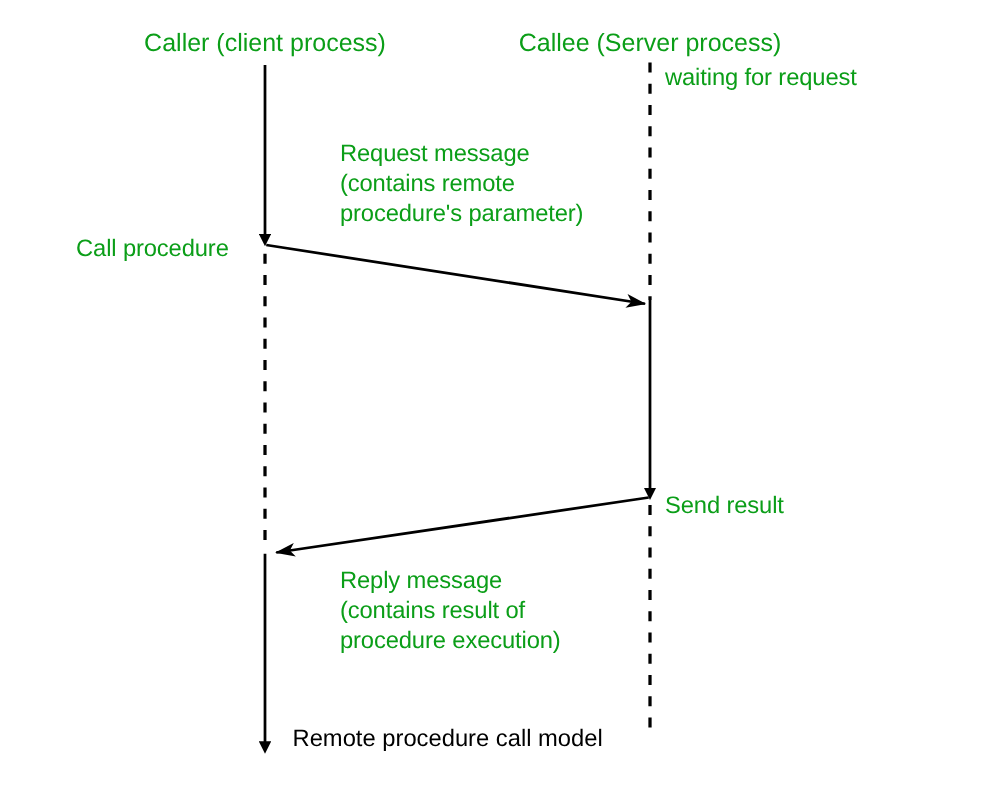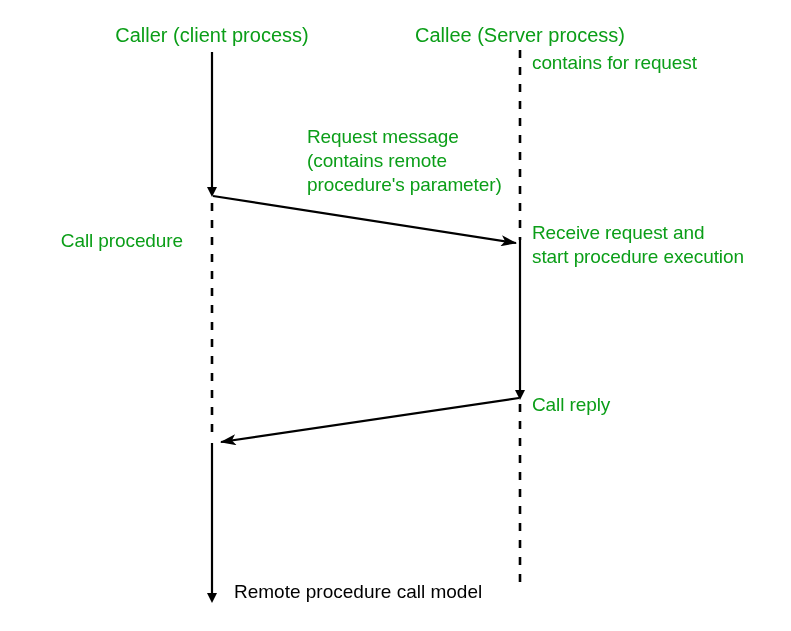--- a/index.html
+++ b/index.html
@@ -87,33 +87,34 @@
 
     <line x1="213" y1="196" x2="516" y2="243" stroke="#000000" stroke-width="2.2" marker-end="url(#arrow-msg)"></line>
 
     <line x1="519" y1="398" x2="221" y2="442" stroke="#000000" stroke-width="2.2" marker-end="url(#arrow-msg)"></line>
   </svg>
 
   <div class="hdr" style="left:396px; top:23px; width:248px;">Callee (Server process)</div>
 
   <div class="hdr" style="left:88px; top:23px; width:248px;">Caller (client process)</div>
 
-  <div class="lbl right-align" style="left:0px; top:188px; width:183px;margin-top:41px;">Call procedure</div>
+  <div class="lbl right-align" style="left:0px; top:188px; width:183px;">Call procedure</div>
 
 
 
-  <div class="lbl" style="left:532px; top:51px;">contains for request</div>
-
-  <div class="lbl multiline" style="left:532px; top:221px;">Receive request and
-start procedure execution</div>
+  <div class="lbl" style="left:532px; top:51px;">waiting for request</div>
 
 
-  <div class="lbl" style="left:532px; top:393px;">Call reply</div>
+
+  <div class="lbl" style="left:532px; top:393px;">Send result</div>
 
 
-  <div class="lbl multiline" style="left:272px; top:125px;margin-left:35px;">Request message
+  <div class="lbl multiline" style="left:272px; top:112px;">Request message
 (contains remote
 procedure's parameter)</div>
 
+  <div class="lbl multiline" style="left:272px; top:453px;">Reply message
+(contains result of
+procedure execution)</div>
 
   <div class="caption" style="left:234px; top:580px;">Remote procedure call model</div>
 
 </div>
 
 </body></html>

